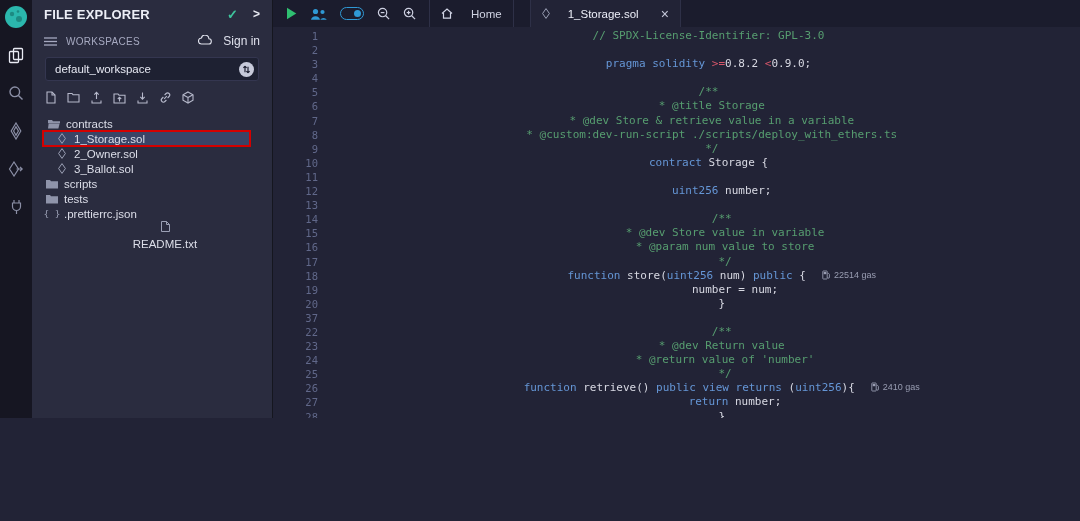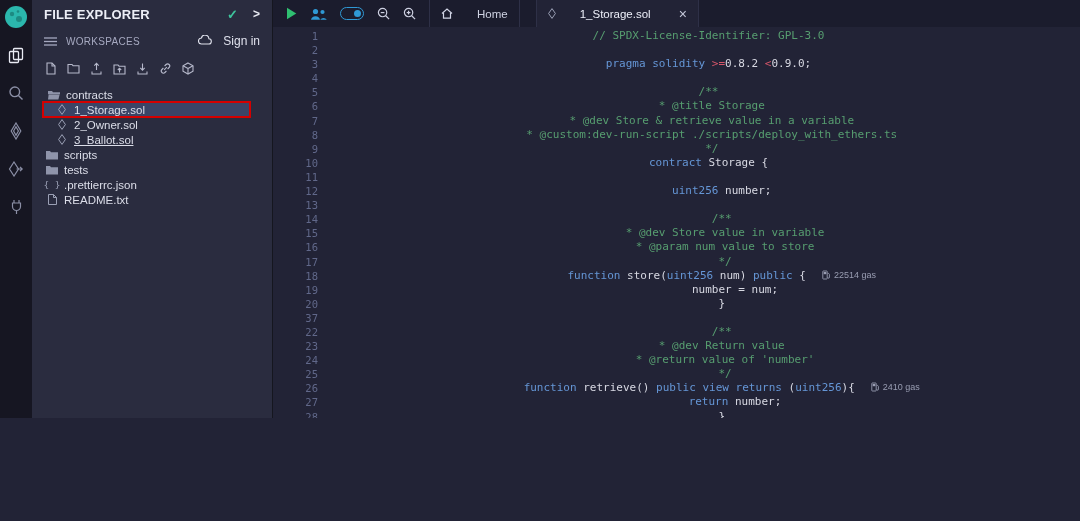--- a/index.html
+++ b/index.html
@@ -50,21 +50,21 @@
   .json-glyph{font-family:"DejaVu Sans Mono",monospace;font-size:9.5px;color:#9ba0b5;}
   .highlight-box{position:absolute;left:10px;right:21px;top:-1px;bottom:-1px;background:#3a4466;
     border:2px solid var(--highlight-red);z-index:0 !important;}
 
   
   .main{flex:1;display:flex;flex-direction:column;min-width:0;}
   .topbar{height:27px;background:#1b1c2d;display:flex;align-items:stretch;flex-shrink:0;}
   .tb-actions{display:flex;align-items:center;gap:13px;padding:0 13px;}
   .toggle{width:24px;height:13px;border:1.5px solid var(--blue-accent);border-radius:7px;position:relative;cursor:pointer;}
   .toggle .knob{position:absolute;right:2px;top:1.5px;width:7px;height:7px;border-radius:50%;background:var(--blue-accent);}
-  .tab{display:flex;align-items:center;gap:24px;padding:0 11px;font-size:11.5px;color:#cfd2e2;cursor:pointer;
+  .tab{display:flex;align-items:center;gap:18px;padding:0 11px;font-size:11.5px;color:#cfd2e2;cursor:pointer;
     border-left:1px solid #2e3047;border-right:1px solid #2e3047;}
   .tab.active{background:#222336;color:#eceef8;margin-left:16px;}
   .tab .close{font-size:14px;line-height:1;color:#c6c9db;margin-left:4px;cursor:pointer;}
 
   .editor{flex:1;display:flex;background:#222336;overflow:hidden;}
   .gutter{width:58px;padding-top:2px;flex-shrink:0;}
   .gutter .ln{height:14.1px;line-height:14.1px;text-align:right;padding-right:13px;
     font-family:"DejaVu Sans Mono",monospace;font-size:10.5px;color:#61688a;cursor:pointer;}
   .code{flex:1;padding:2px 0 0 6px;min-width:0;}
   .code .cl{height:14.1px;line-height:14.1px;white-space:pre;font-family:"DejaVu Sans Mono",monospace;
@@ -144,20 +144,29 @@
       <span class="signin">
         <span>
           <svg width="14" height="10" viewBox="0 0 14 10" fill="none" stroke="#dfe1ec" stroke-width="1.1">
             <path d="M3.5 9h7a2.6 2.6 0 0 0 .4-5.2A3.8 3.8 0 0 0 3.4 3 3 3 0 0 0 3.5 9z"></path>
           </svg>
         </span>
         <span>Sign in</span>
       </span>
     </div>
 
+    <div class="ws-select">
+      <span class="ws-name">default_workspace</span>
+      <span class="swap">
+        <svg width="9" height="9" viewBox="0 0 9 9" fill="none" stroke="#1e2132" stroke-width="1.2">
+          <path d="M3 1.2v6M3 1.2 1.4 2.8M3 1.2 4.6 2.8"></path>
+          <path d="M6 7.8v-6M6 7.8 4.4 6.2M6 7.8 7.6 6.2"></path>
+        </svg>
+      </span>
+    </div>
 
     <div class="panel-toolbar">
       <span class="ticon">
         <svg width="12" height="13" viewBox="0 0 12 13" fill="none" stroke="currentColor" stroke-width="1.1">
           <path d="M2 1h5l3 3v8H2z"></path>
             <path d="M7 1v3h3"></path>
         </svg>
       </span>
       <span class="ticon">
         <svg width="13" height="11" viewBox="0 0 13 11" fill="none" stroke="currentColor" stroke-width="1.1">
@@ -220,21 +229,21 @@
           <span class="tree-label">1_Storage.sol</span>
         </div>
         <div class="tree-row" style="padding-left: 24px;">
           <span class="tree-icon">
             <svg width="8" height="11" viewBox="0 0 8 11" fill="none" stroke="#9ba0b5" stroke-width="1">
               <path d="M4 .6 7.4 5.5 4 10.4.6 5.5z"></path>
             </svg>
           </span>
           <span class="tree-label">2_Owner.sol</span>
         </div>
-        <div class="tree-row" style="padding-left: 24px; text-decoration: underline;">
+        <div class="tree-row" style="padding-left: 24px;">
           <span class="tree-icon">
             <svg width="8" height="11" viewBox="0 0 8 11" fill="none" stroke="#9ba0b5" stroke-width="1">
               <path d="M4 .6 7.4 5.5 4 10.4.6 5.5z"></path>
             </svg>
           </span>
           <span class="tree-label">3_Ballot.sol</span>
         </div>
         <div class="tree-row" style="padding-left: 14px;">
           <span class="tree-icon">
             <svg width="12" height="10" viewBox="0 0 12 10">
@@ -250,21 +259,21 @@
             </svg>
           </span>
           <span class="tree-label">tests</span>
         </div>
         <div class="tree-row" style="padding-left: 14px;">
           <span class="tree-icon">
             <span class="json-glyph">{ }</span>
           </span>
           <span class="tree-label">.prettierrc.json</span>
         </div>
-        <div class="tree-row" style="padding-left: 14px;">
+        <div class="tree-row" style="padding-left: 26px; flex-direction: column;">
           <span class="tree-icon">
             <svg width="9" height="11" viewBox="0 0 9 11" fill="none" stroke="#9ba0b5" stroke-width="1">
               <path d="M.5.5h5l3 3v7h-8z"></path>
               <path d="M5.5.5v3h3"></path>
             </svg>
           </span>
           <span class="tree-label">README.txt</span>
         </div>
       </div>
   </aside>

